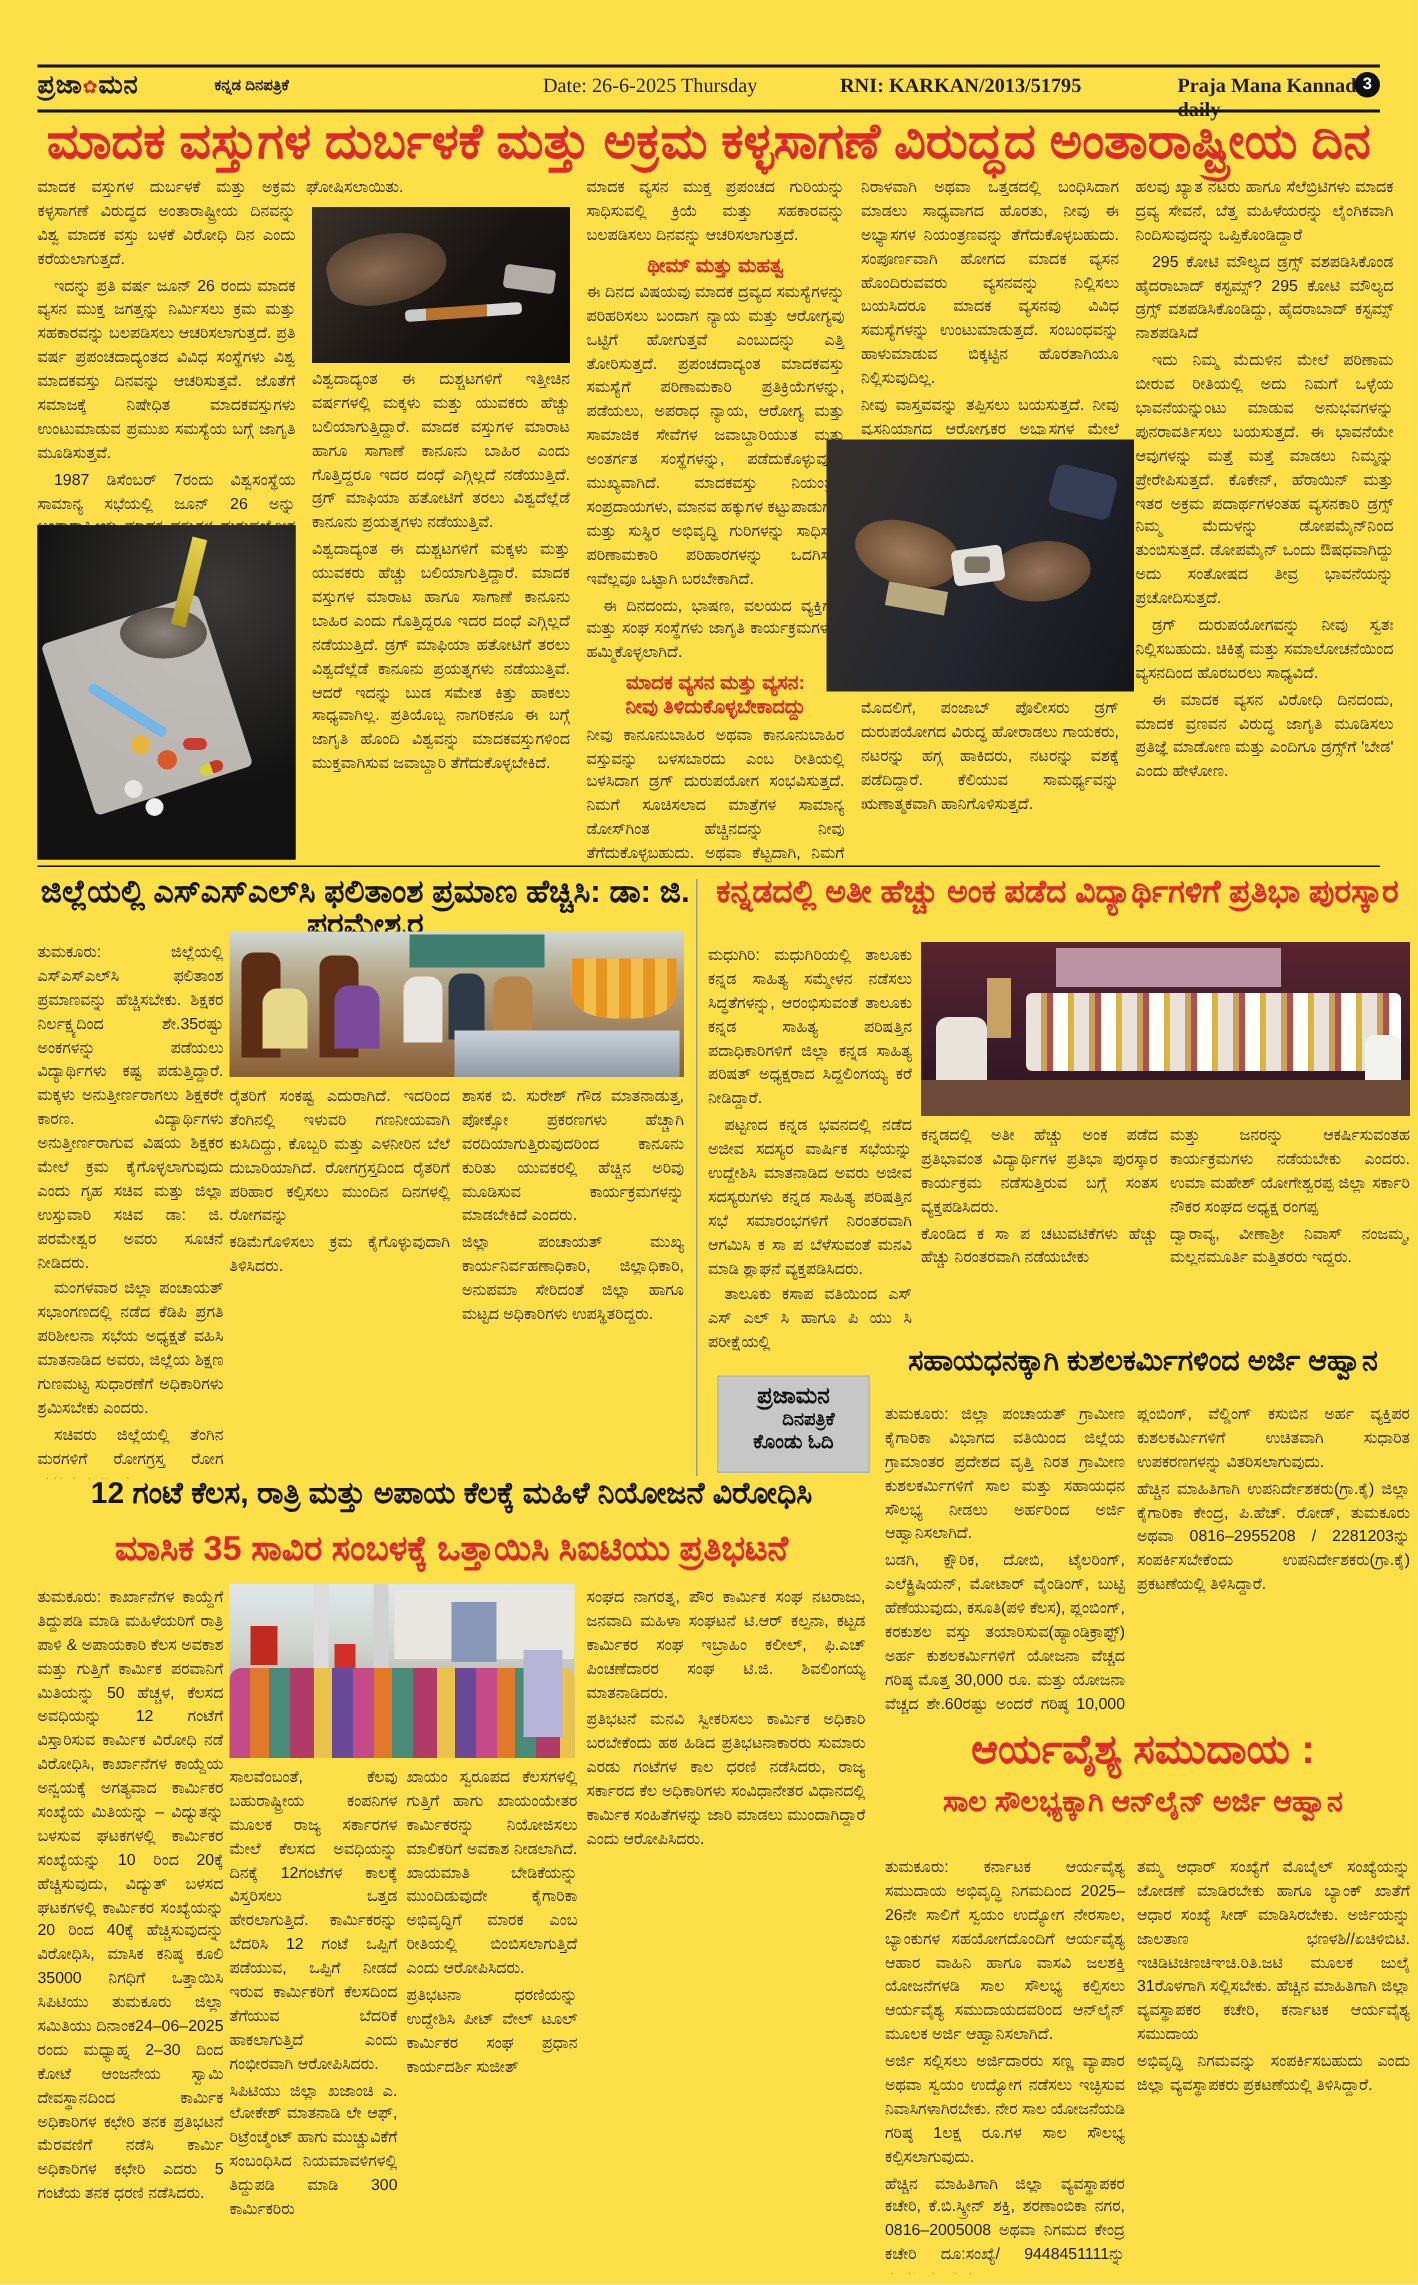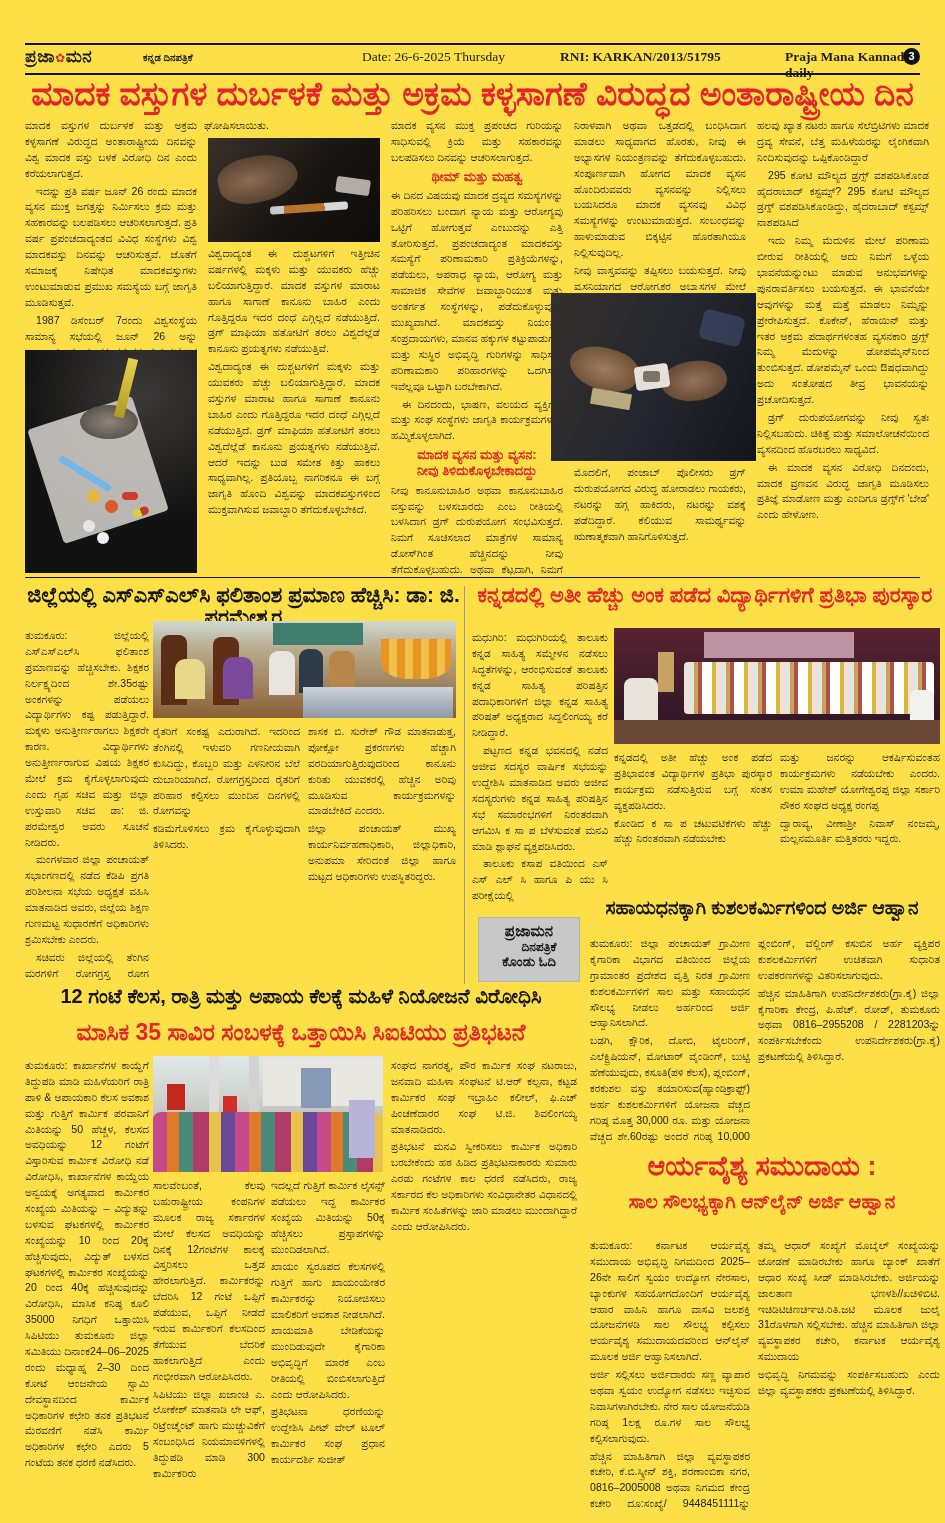--- a/index.html
+++ b/index.html
@@ -216,21 +216,20 @@
     <div style="left:70px;top:40px;width:14px;height:20px;background:#d03028;"></div>
     <div style="left:148px;top:12px;width:30px;height:40px;background:#8898b8;"></div>
     <div style="left:0;top:56px;width:230px;height:60px;background:repeating-linear-gradient(90deg,#c44a8a 0 14px,#e07a2a 14px 26px,#4a8a78 26px 40px,#b03a68 40px 56px,#e8c24a 56px 68px,#6a4a98 68px 82px);border-radius:8px 8px 0 0;"></div>
     <div style="left:196px;top:44px;width:26px;height:58px;background:#b8b4d8;"></div>
   </div>
   <div class="col" style="left:153px;top:1178px;width:112px;height:338px;">
     <p class="noind">ಸಾಲವೆಂಬಂತೆ, ಕೆಲವು ಬಹುರಾಷ್ಟ್ರೀಯ ಕಂಪನಿಗಳ ಮೂಲಕ ರಾಜ್ಯ ಸರ್ಕಾರಗಳ ಮೇಲೆ ಕೆಲಸದ ಅವಧಿಯನ್ನು ದಿನಕ್ಕೆ 12ಗಂಟೆಗಳ ಕಾಲಕ್ಕೆ ವಿಸ್ತರಿಸಲು ಒತ್ತಡ ಹೇರಲಾಗುತ್ತಿದೆ. ಕಾರ್ಮಿಕರನ್ನು ಬೆದರಿಸಿ 12 ಗಂಟೆ ಒಪ್ಪಿಗೆ ಪಡೆಯುವ, ಒಪ್ಪಿಗೆ ನೀಡದೆ ಇರುವ ಕಾರ್ಮಿಕರಿಗೆ ಕೆಲಸದಿಂದ ತೆಗೆಯುವ ಬೆದರಿಕೆ ಹಾಕಲಾಗುತ್ತಿದೆ ಎಂದು ಗಂಭೀರವಾಗಿ ಆರೋಪಿಸಿದರು.</p>
     <p class="noind">ಸಿಪಿಟಿಯು ಜಿಲ್ಲಾ ಖಜಾಂಚಿ ಎ. ಲೋಕೇಶ್ ಮಾತನಾಡಿ ಲೇ ಆಫ್, ರಿಟ್ರೆಂಚ್ಮೆಂಟ್ ಹಾಗು ಮುಚ್ಚುವಿಕೆಗೆ ಸಂಬಂಧಿಸಿದ ನಿಯಮಾವಳಿಗಳಲ್ಲಿ ತಿದ್ದುಪಡಿ ಮಾಡಿ 300 ಕಾರ್ಮಿಕರಿರು</p>
   </div>
   <div class="col" style="left:271px;top:1178px;width:114px;height:338px;">
-    <p class="noind">ಇದಲ್ಲದೆ ಗುತ್ತಿಗೆ ಕಾರ್ಮಿಕ ಲೈಸನ್ಸ್ ಪಡೆಯಲು ಇದ್ದ ಕಾರ್ಮಿಕರ ಸಂಖ್ಯೆಯ ಮಿತಿಯನ್ನು 50ಕ್ಕೆ ಹೆಚ್ಚಿಸಲು ಪ್ರಸ್ತಾಪಗಳನ್ನು ಮುಂದಿಡಲಾಗಿದೆ.</p>
     <p class="noind">ಖಾಯಂ ಸ್ವರೂಪದ ಕೆಲಸಗಳಲ್ಲಿ ಗುತ್ತಿಗೆ ಹಾಗು ಖಾಯಂಯೇತರ ಕಾರ್ಮಿಕರನ್ನು ನಿಯೋಜಿಸಲು ಮಾಲಿಕರಿಗೆ ಅವಕಾಶ ನೀಡಲಾಗಿದೆ. ಖಾಯಮಾತಿ ಬೇಡಿಕೆಯನ್ನು ಮುಂದಿಡುವುದೇ ಕೈಗಾರಿಕಾ ಅಭಿವೃದ್ಧಿಗೆ ಮಾರಕ ಎಂಬ ರೀತಿಯಲ್ಲಿ ಬಿಂಬಿಸಲಾಗುತ್ತಿದೆ ಎಂದು ಆರೋಪಿಸಿದರು.</p>
     <p class="noind">ಪ್ರತಿಭಟನಾ ಧರಣಿಯನ್ನು ಉದ್ದೇಶಿಸಿ ಪೀಟ್ ವೇಲ್ ಟೂಲ್ ಕಾರ್ಮಿಕರ ಸಂಘ ಪ್ರಧಾನ ಕಾರ್ಯದರ್ಶಿ ಸುಜೀತ್</p>
   </div>
   <div class="col" style="left:391px;top:1058px;width:186px;height:458px;">
     <p class="noind">ಸಂಘದ ನಾಗರತ್ನ, ಪೌರ ಕಾರ್ಮಿಕ ಸಂಘ ನಟರಾಜು, ಜನವಾದಿ ಮಹಿಳಾ ಸಂಘಟನೆ ಟಿ.ಆರ್ ಕಲ್ಪನಾ, ಕಟ್ಟಡ ಕಾರ್ಮಿಕರ ಸಂಘ ಇಬ್ರಾಹಿಂ ಕಲೀಲ್, ಫಿ.ಎಚ್ ಪಿಂಚಣೆದಾರರ ಸಂಘ ಟಿ.ಜಿ. ಶಿವಲಿಂಗಯ್ಯ ಮಾತನಾಡಿದರು.</p>
     <p class="noind">ಪ್ರತಿಭಟನೆ ಮನವಿ ಸ್ವೀಕರಿಸಲು ಕಾರ್ಮಿಕ ಅಧಿಕಾರಿ ಬರಬೇಕೆಂದು ಹಠ ಹಿಡಿದ ಪ್ರತಿಭಟನಾಕಾರರು ಸುಮಾರು ಎರಡು ಗಂಟೆಗಳ ಕಾಲ ಧರಣಿ ನಡೆಸಿದರು, ರಾಜ್ಯ ಸರ್ಕಾರದ ಕೆಲ ಅಧಿಕಾರಿಗಳು ಸಂವಿಧಾನೇತರ ವಿಧಾನದಲ್ಲಿ ಕಾರ್ಮಿಕ ಸಂಹಿತೆಗಳನ್ನು ಜಾರಿ ಮಾಡಲು ಮುಂದಾಗಿದ್ದಾರೆ ಎಂದು ಆರೋಪಿಸಿದರು.</p>
   </div>
 
   <div class="hl-red" style="left:584px;top:1152px;width:356px;font-size:27px;line-height:1.1;">ಆರ್ಯವೈಶ್ಯ ಸಮುದಾಯ :</div>
   <div class="hl-red" style="left:584px;top:1192px;width:356px;font-size:19px;line-height:1.1;">ಸಾಲ ಸೌಲಭ್ಯಕ್ಕಾಗಿ ಆನ್‌ಲೈನ್ ಅರ್ಜಿ ಆಹ್ವಾನ</div>

